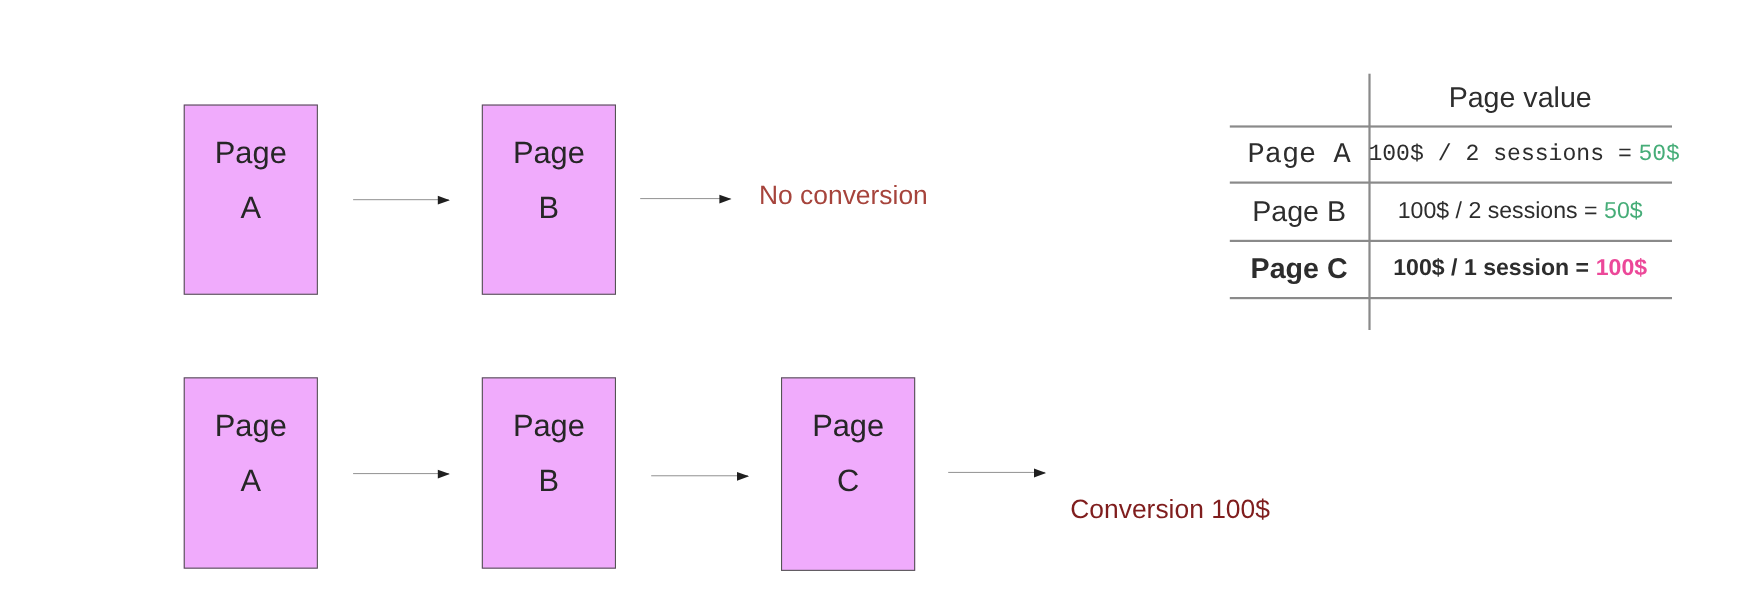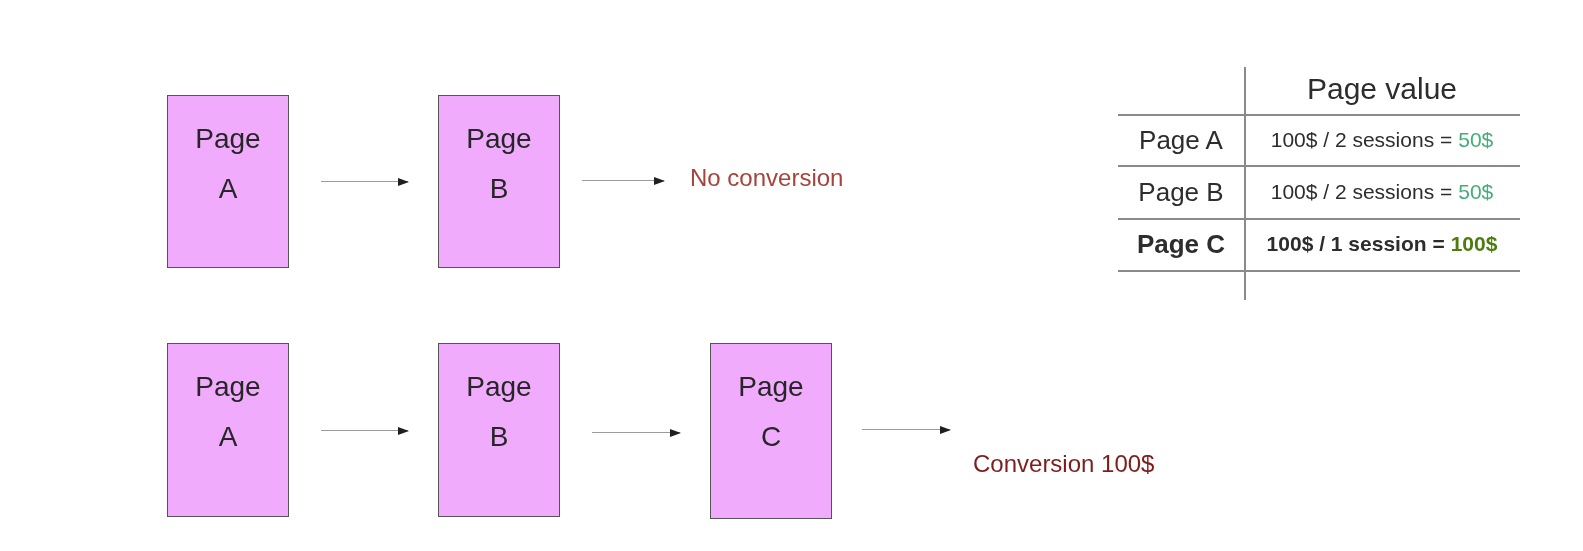--- a/index.html
+++ b/index.html
@@ -63,21 +63,21 @@
     font-size: 24px;
     line-height: 32px;
     white-space: nowrap;
   }
   .tbl-line-v { position: absolute; width: 1.5px; background: var(--table-line); }
   .tbl-line-h { position: absolute; height: 1.5px; background: var(--table-line); left: 1118px; width: 402px; }
   .tbl-header {
     position: absolute;
     left: 1244px; top: 73px; width: 276px;
     text-align: center;
-    font-size: 30px;
+    font-size: 26px;
     line-height: 31px;
     color: var(--text);
     white-space: nowrap;
   }
   .tbl-row {
     position: absolute;
     left: 1118px;
     width: 402px;
     height: 52px;
     display: flex;
@@ -146,34 +146,34 @@
   <div class="outcome" style="left: 973px; top: 411px; color: #7f1d1d; margin-top: 37px;">Conversion 100$</div>
 
   <div class="tbl-line-v" style="left:1244px; top:67px; height:233px;"></div>
   <div class="tbl-line-h" style="top:114px;"></div>
   <div class="tbl-line-h" style="top:165px;"></div>
   <div class="tbl-line-h" style="top:218px;"></div>
   <div class="tbl-line-h" style="top:270px;"></div>
 
   <div class="tbl-header">Page value</div>
 
-  <div class="tbl-row" style="top:114px;">
+  <div class="tbl-row" style="top:114px;font-family:Liberation Mono, monospace;">
     <div class="tbl-label">Page A</div>
     <div class="tbl-value">
       <span>100$ / 2 sessions =</span><span class="tbl-result" style="color: rgb(70, 173, 120);">50$</span>
     </div>
   </div>
 
   <div class="tbl-row" style="top:166px;align-items:center;">
     <div class="tbl-label">Page B</div>
     <div class="tbl-value">
       <span>100$ / 2 sessions =</span><span class="tbl-result" style="color: rgb(70, 173, 120);">50$</span>
     </div>
   </div>
 
   <div class="tbl-row" style="top:218px;font-weight:bold;">
     <div class="tbl-label">Page C</div>
     <div class="tbl-value">
-      <span>100$ / 1 session =</span><span class="tbl-result" style="color: #4d7c0f;">100$</span>
+      <span>100$ / 1 session =</span><span class="tbl-result" style="color: #ec4899;">100$</span>
     </div>
   </div>
 
 </div>
 
 </body></html>

